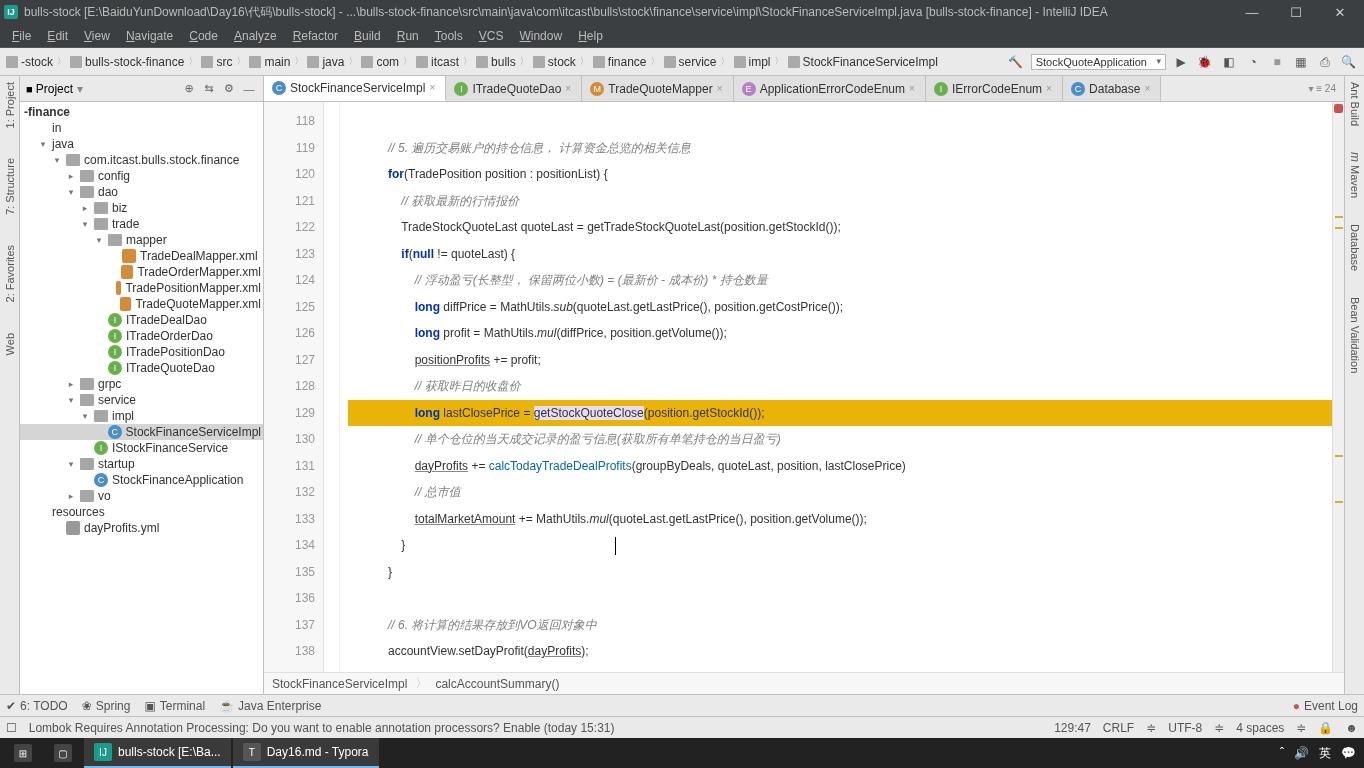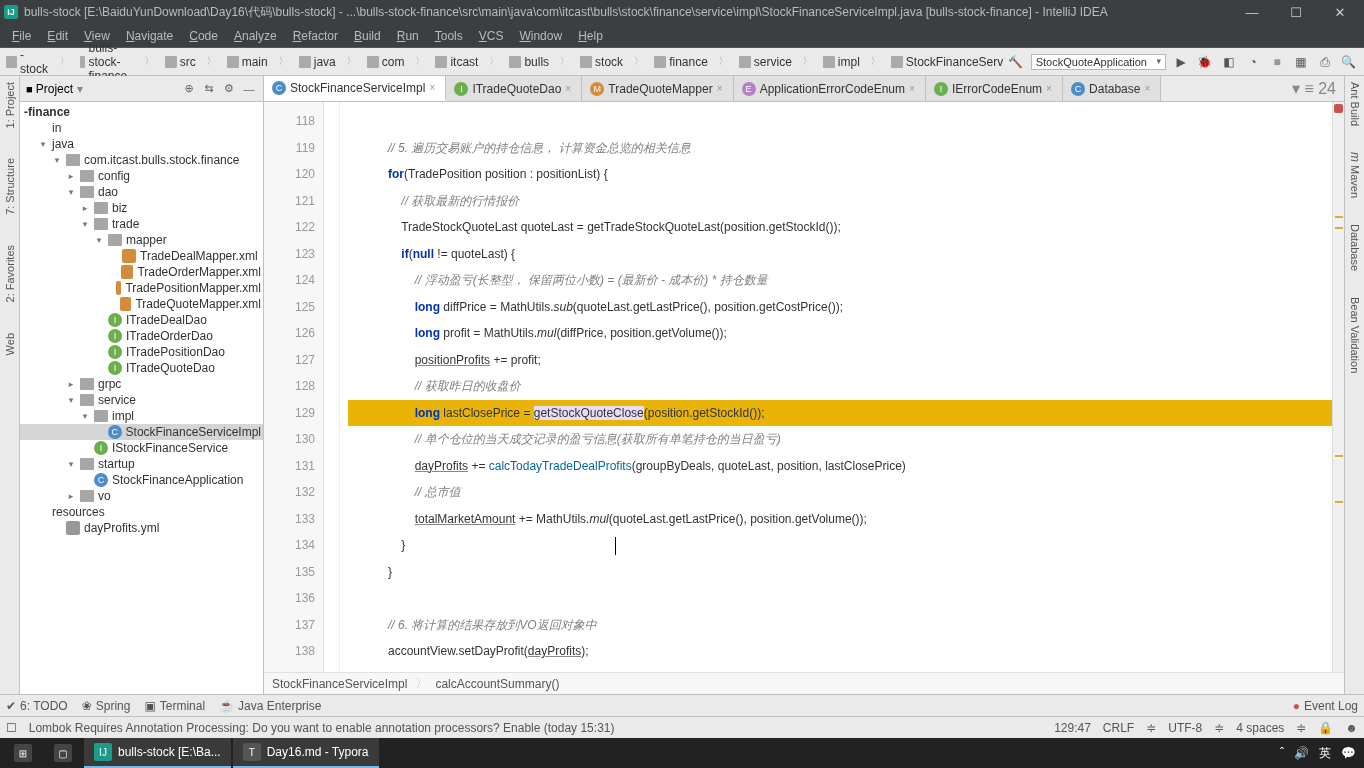--- a/index.html
+++ b/index.html
@@ -49,21 +49,21 @@
 .indent5 { padding-left: 74px !important; }
 .indent6 { padding-left: 88px !important; }
 
 .editorarea { flex: 1; display: flex; flex-direction: column; background: #fff; }
 .edtabs { height: 26px; background: #eaeaea; border-bottom: 1px solid #c0c0c0; display: flex; align-items: stretch; overflow: hidden; }
 .edtabs .tab { display: flex; align-items: center; gap: 4px; padding: 0 8px; border-right: 1px solid #c0c0c0; font-size: 12px; color: #333; background: #e0e0e0; cursor: pointer; }
 .edtabs .tab.active { background: #fff; border-bottom: 2px solid #fff; }
 .edtabs .tab .tx { width: 8px; color: #999; font-size: 10px; }
 .edtabs .tab .tic { width: 14px; height: 14px; border-radius: 50%; display: flex; align-items: center; justify-content: center; font-size: 9px; color: #fff; }
 .tic.c { background: #4a8dc8; } .tic.i { background: #6ab04c; } .tic.e { background: #b87ec8; } .tic.m { background: #d48b3a; }
-.edtabs .tabright { margin-left: auto; display: flex; align-items: center; padding: 0 8px; gap: 6px; color: #888; font-size: 16px; }
+.edtabs .tabright { margin-left: auto; display: flex; align-items: center; padding: 0 8px; gap: 6px; color: #888; font-size: 10px; }
 
 .codewrap { flex: 1; display: flex; overflow: hidden; font-family: "JetBrains Mono", "Consolas", monospace; font-size: 14px; }
 .gutter { width: 60px; background: #f7f7f7; border-right: 1px solid #e0e0e0; color: #999; text-align: right; padding: 6px 8px 6px 4px; line-height: 26.5px; }
 .foldcol { width: 16px; background: #fff; border-right: 1px solid #eee; }
 .codelines { flex: 1; padding: 6px 0 6px 8px; line-height: 26.5px; white-space: pre; overflow: hidden; color: #333; }
 .codelines .line { height: 26.5px; }
 .codelines .hl { background: #eab308; }
 .kw { color: #0033b3; font-weight: bold; }
 .cm { color: #808080; font-style: italic; }
 .st { font-style: italic; }
@@ -120,21 +120,21 @@
     <span><u>R</u>efactor</span>
     <span><u>B</u>uild</span>
     <span><u>R</u>un</span>
     <span><u>T</u>ools</span>
     <span><u>V</u>CS</span>
     <span><u>W</u>indow</span>
     <span><u>H</u>elp</span>
   </div>
 
 <div class="navbar">
-  <div id="crumbs" style="display:flex;align-items:center;gap:11px;overflow:hidden;">
+  <div id="crumbs" style="display:flex;align-items:center;gap:4px;overflow:hidden;">
       <span class="crumb">
         <span class="icon-folder"></span>
         <span>-stock</span>
       </span>
       <span class="sep">〉</span>
       <span class="crumb">
         <span class="icon-folder"></span>
         <span>bulls-stock-finance</span>
       </span>
       <span class="sep">〉</span>

